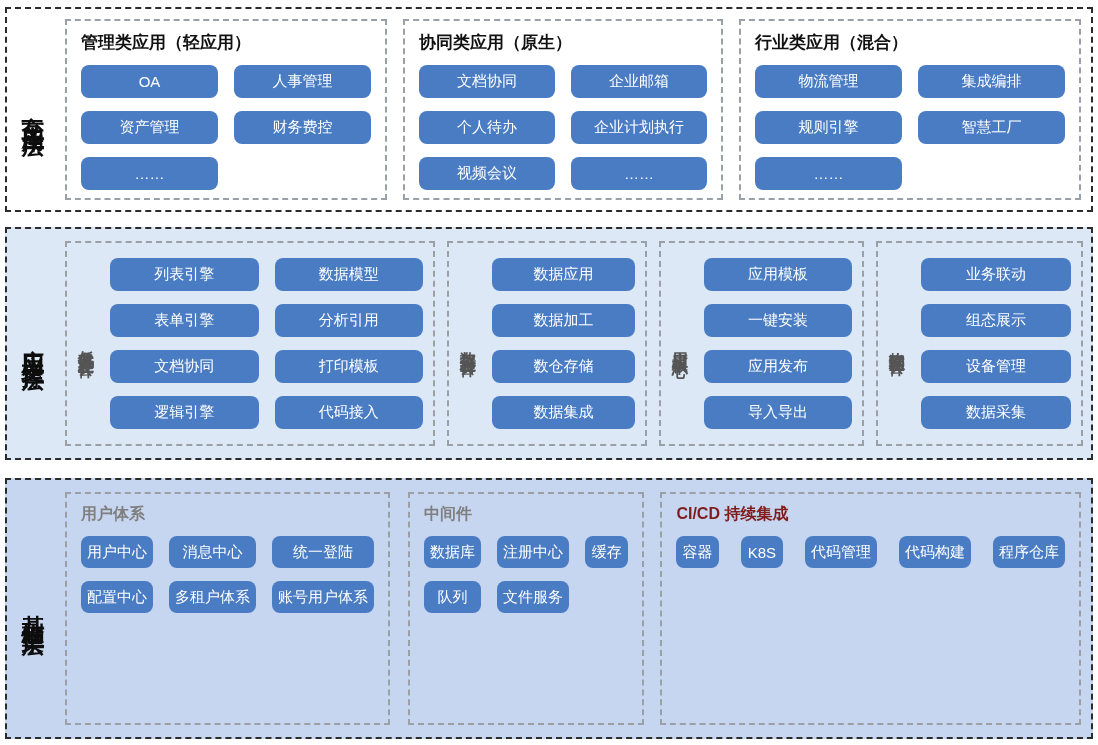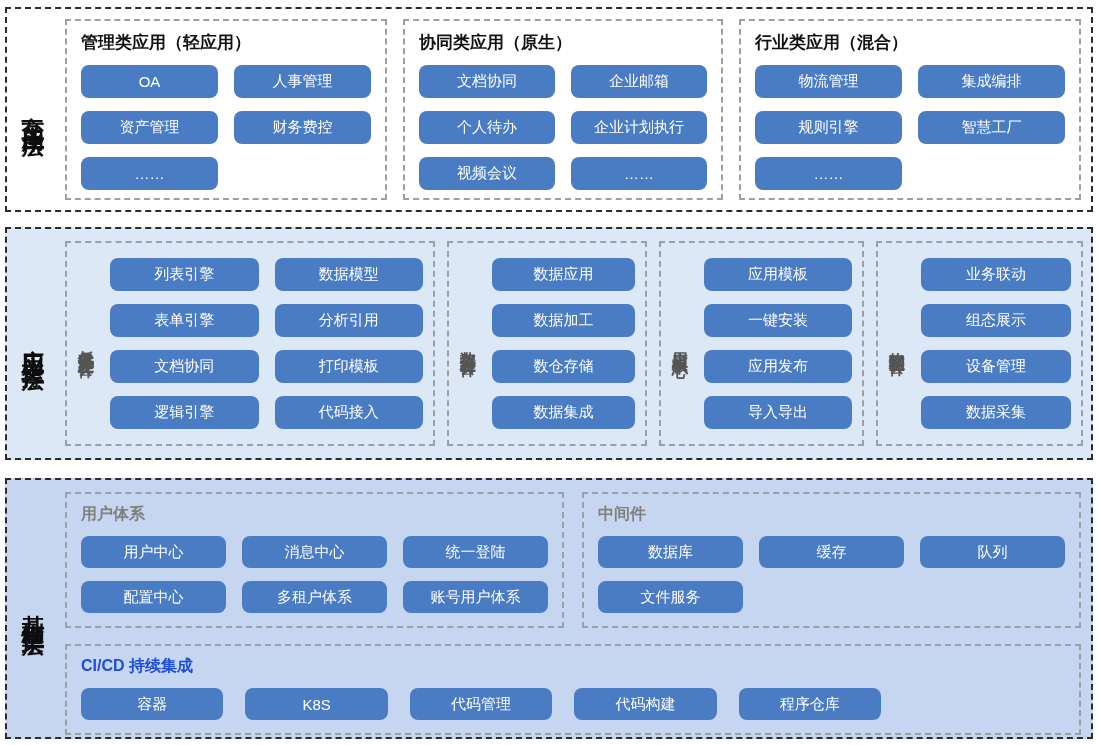--- a/index.html
+++ b/index.html
@@ -47,26 +47,26 @@
   .g-template{flex:0 0 205px}
   .g-iot{flex:1}
   .suite-title{
     writing-mode:vertical-rl;text-orientation:upright;
     display:flex;align-items:center;justify-content:center;
     width:26px;font-size:16px;font-weight:600;color:#555;letter-spacing:2px;line-height:1
   }
   .suite .btn-grid{flex:1;align-content:center}
 
   
-  .layer3 .layer-content{flex-direction:column;padding:12px 10px 12px 4px}
+  .layer3 .layer-content{padding:12px 10px 12px 4px}
   .frow{display:flex;gap:18px}
   .fgroup{border:2px dashed #9aa0a6;padding:8px 14px 13px}
   .frow .fgroup{flex:1}
   .fgroup-title{font-size:16px;font-weight:bold;color:#7f7f7f;margin:2px 0 11px;white-space:nowrap}
-  .g-cicd .fgroup-title{color:#1d4ed8}
+  .g-cicd .fgroup-title{color:#7f1d1d}
   .g-cicd .btn-grid{max-width:800px;gap:13px 22px}
   .layer3 .btn{height:32px}
 </style>
 </head>
 <body>
 
 <div id="page">
 
   <section class="layer layer1">
     <div class="layer-label">交互应用层</div>
@@ -163,20 +163,21 @@
               <div class="btn">统一登陆</div>
               <div class="btn">配置中心</div>
               <div class="btn">多租户体系</div>
               <div class="btn">账号用户体系</div>
             </div>
         </div>
         <div class="fgroup">
           <div class="fgroup-title">中间件</div>
           <div class="btn-grid cols3">
               <div class="btn">数据库</div>
+              <div class="btn">注册中心</div>
               <div class="btn">缓存</div>
               <div class="btn">队列</div>
               <div class="btn">文件服务</div>
             </div>
         </div>
       </div>
       <div class="fgroup g-cicd">
         <div class="fgroup-title">CI/CD 持续集成</div>
         <div class="btn-grid cols5">
             <div class="btn">容器</div>

